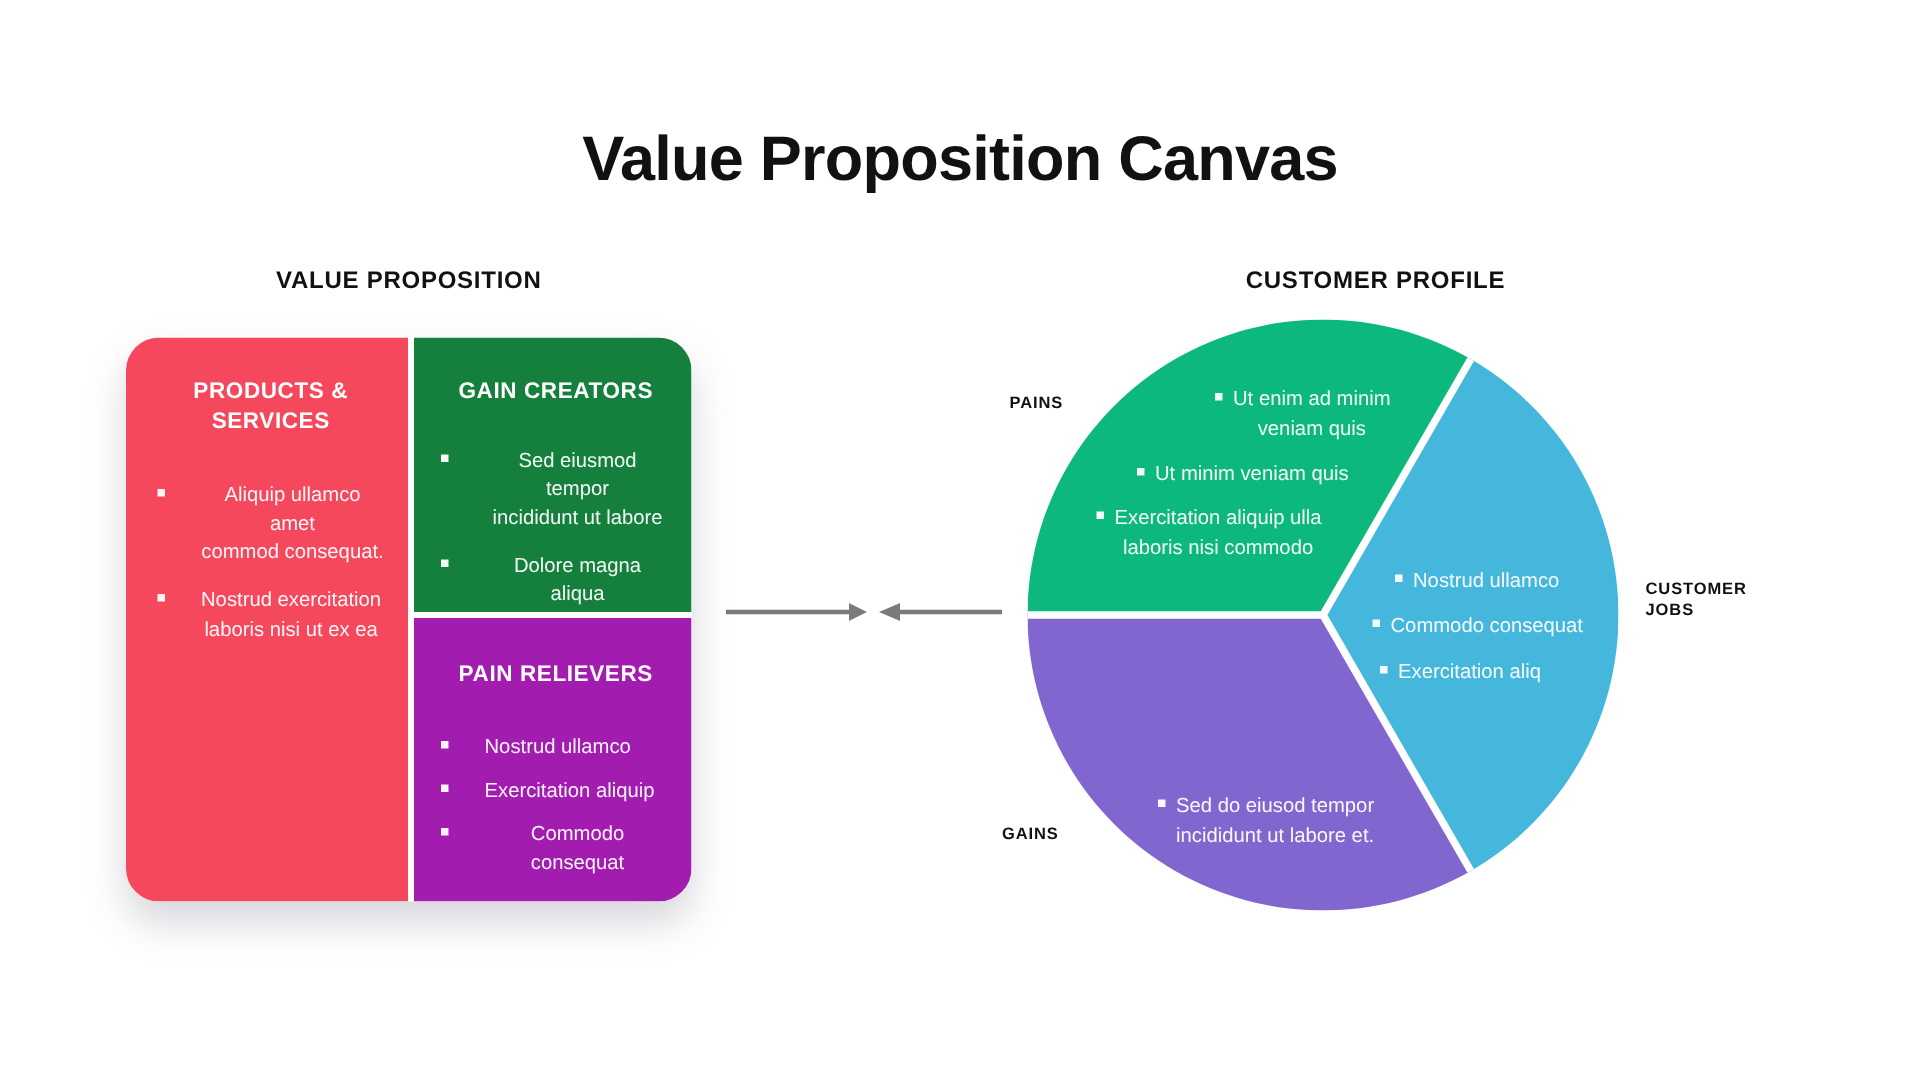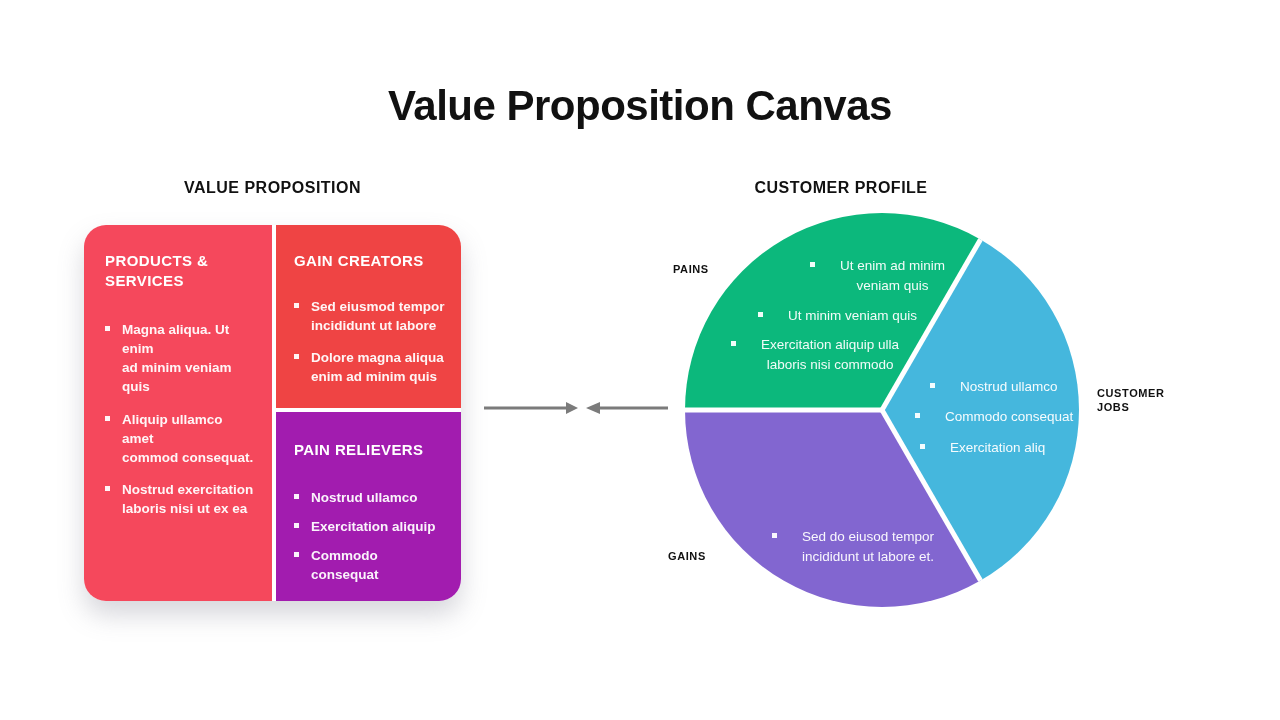--- a/index.html
+++ b/index.html
@@ -13,57 +13,58 @@
     position:absolute; top:54px; left:0; width:1280px;
     text-align:center; font-size:42px; font-weight:800;
     letter-spacing:-0.5px; color:#111111;
   }
 
   .col-heading {
     position:absolute; font-size:16px; font-weight:700;
     letter-spacing:0.5px; color:#111111; text-align:center;
   }
   .vp-heading { left:84px; width:377px; top:179px; }
-  .cp-heading { left:644px; width:394px; top:179px; }
+  .cp-heading { left:720px; width:394px; top:179px; }
 
   
   .vp-block {
     position:absolute; left:84px; top:225px; width:377px; height:376px;
     display:grid; grid-template-columns:188px 1fr; grid-template-rows:183px 1fr;
     gap:4px; background:#ffffff; border-radius:22px; overflow:hidden;
     box-shadow:0 14px 26px rgba(110,110,130,0.28);
+    text-align:center;
   }
   .cell { color:#ffffff; box-sizing:border-box; }
   .cell-red    { grid-row:1 / 3; background:#F5485C; padding:26px 16px 0 21px; }
-  .cell-blue   { background:#ef4444; padding:26px 14px 0 18px; }
+  .cell-blue   { background:#15803d; padding:26px 14px 0 18px; }
   .cell-orange { background:#a21caf; padding:28px 14px 0 18px; }
   .cell h2 {
     margin:0; font-size:15px; font-weight:700; letter-spacing:0.4px;
     line-height:1.3; white-space:pre-line; color:#ffffff;
   }
   .cell ul { list-style:none; margin:0; padding:0; }
   .cell-red ul    { margin-top:30px; }
   .cell-blue ul   { margin-top:26px; }
   .cell-orange ul { margin-top:28px; }
   .bullet {
-    display:flex; gap:12px; margin-bottom:13px;
-    font-size:13.5px; line-height:1.42; color:rgba(255,255,255,0.95);font-weight:bold;
+    display:flex; gap:24px; margin-bottom:13px;
+    font-size:13.5px; line-height:1.42; color:rgba(255,255,255,0.95);
   }
   .cell-orange .bullet { margin-bottom:10px; }
   .sq { flex:0 0 auto; width:5px; height:5px; background:currentColor; margin-top:6px; }
   .bt { white-space:pre-line; }
 
   
   .arrows { position:absolute; left:482px; top:399px; }
 
   
   .pie-wrap { position:absolute; left:685px; top:213px; width:394px; height:394px; }
   .pie-svg  { position:absolute; left:0; top:0; }
   .pb {
-    position:absolute; display:flex; gap:25px;
+    position:absolute; display:flex; gap:7px;
     font-size:13.5px; line-height:1.45; color:rgba(255,255,255,0.95);
   }
   .pb .bt { white-space:pre-line; }
   .pb.center .bt { text-align:center; }
 
   .pie-label {
     position:absolute; font-size:11px; font-weight:700; letter-spacing:0.6px;
     color:#111111; white-space:pre-line; line-height:1.25;
   }
   .label-pains { left:673px; top:263px; }
@@ -79,25 +80,20 @@
 
   <div class="col-heading vp-heading">VALUE PROPOSITION</div>
   <div class="col-heading cp-heading">CUSTOMER PROFILE</div>
 
   <div class="vp-block">
 
     <section class="cell cell-red">
       <h2>PRODUCTS &amp;
 SERVICES</h2>
       <ul>
-        <li class="bullet">
-          <span class="sq"></span>
-          <span class="bt">Magna aliqua. Ut enim
-ad minim veniam quis</span>
-        </li>
         <li class="bullet">
           <span class="sq"></span>
           <span class="bt">Aliquip ullamco amet
 commod consequat.</span>
         </li>
         <li class="bullet">
           <span class="sq"></span>
           <span class="bt">Nostrud exercitation
 laboris nisi ut ex ea</span>
         </li>

